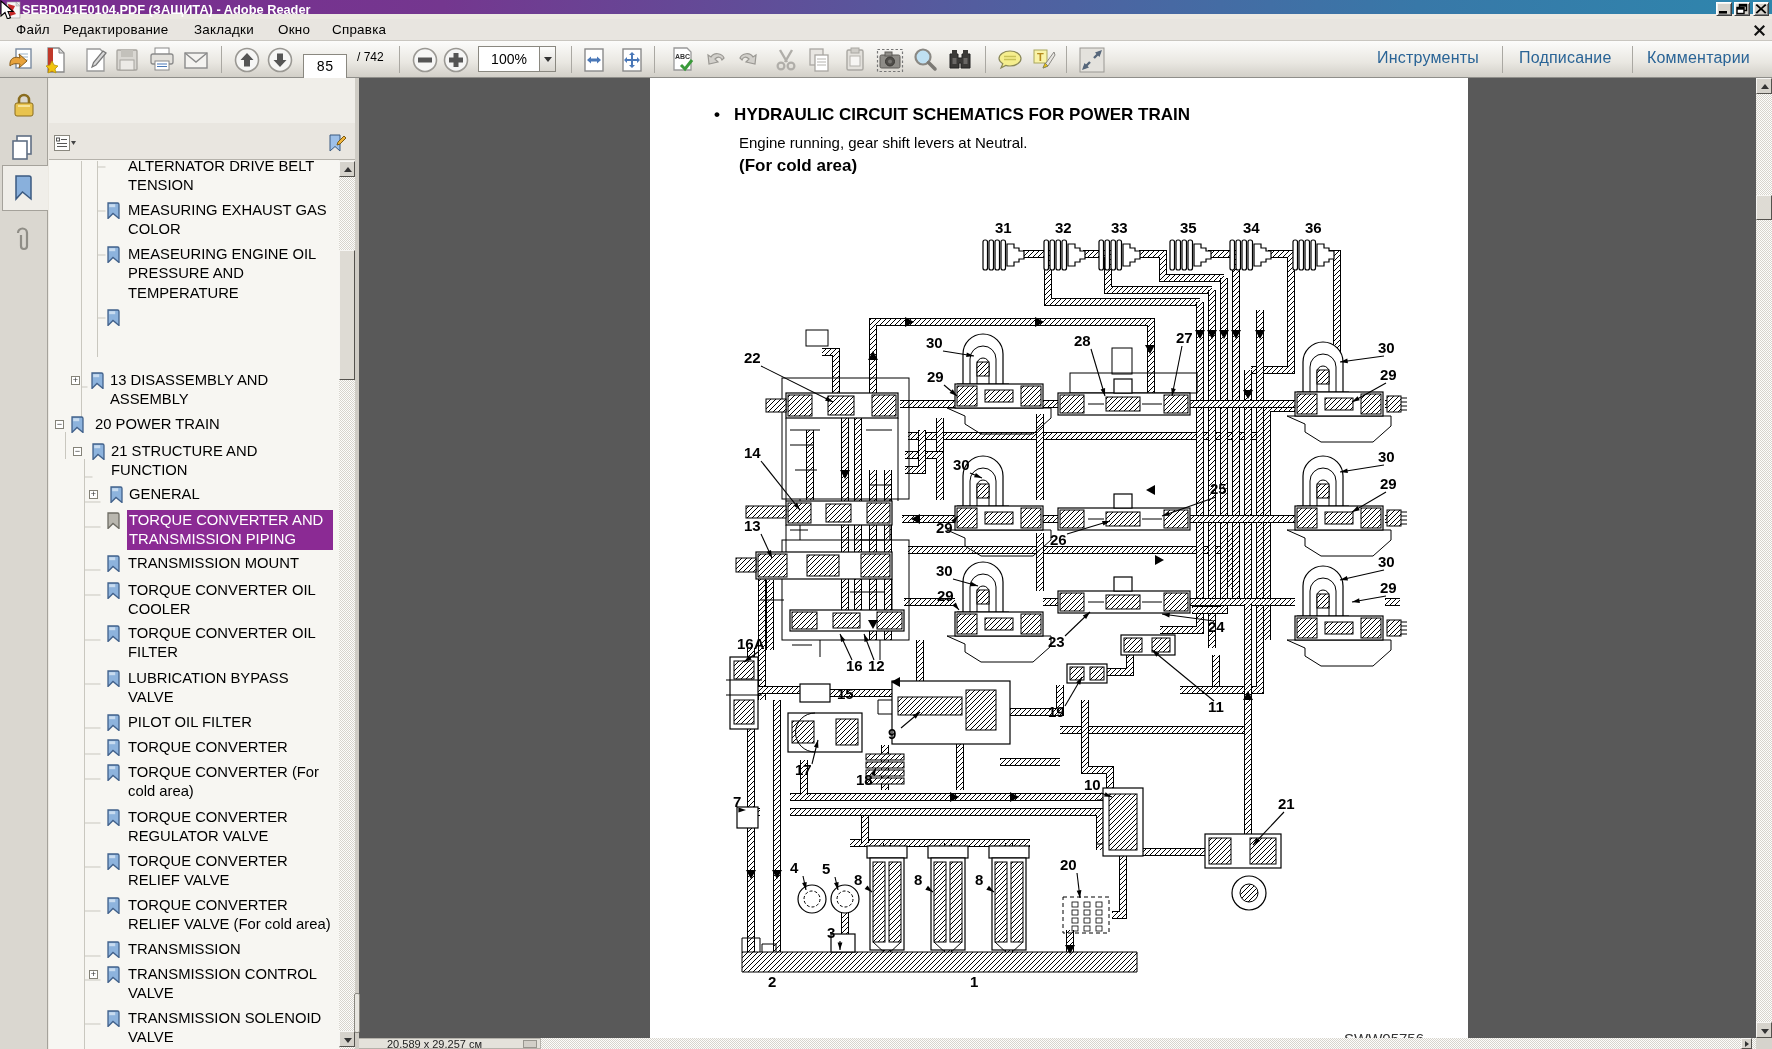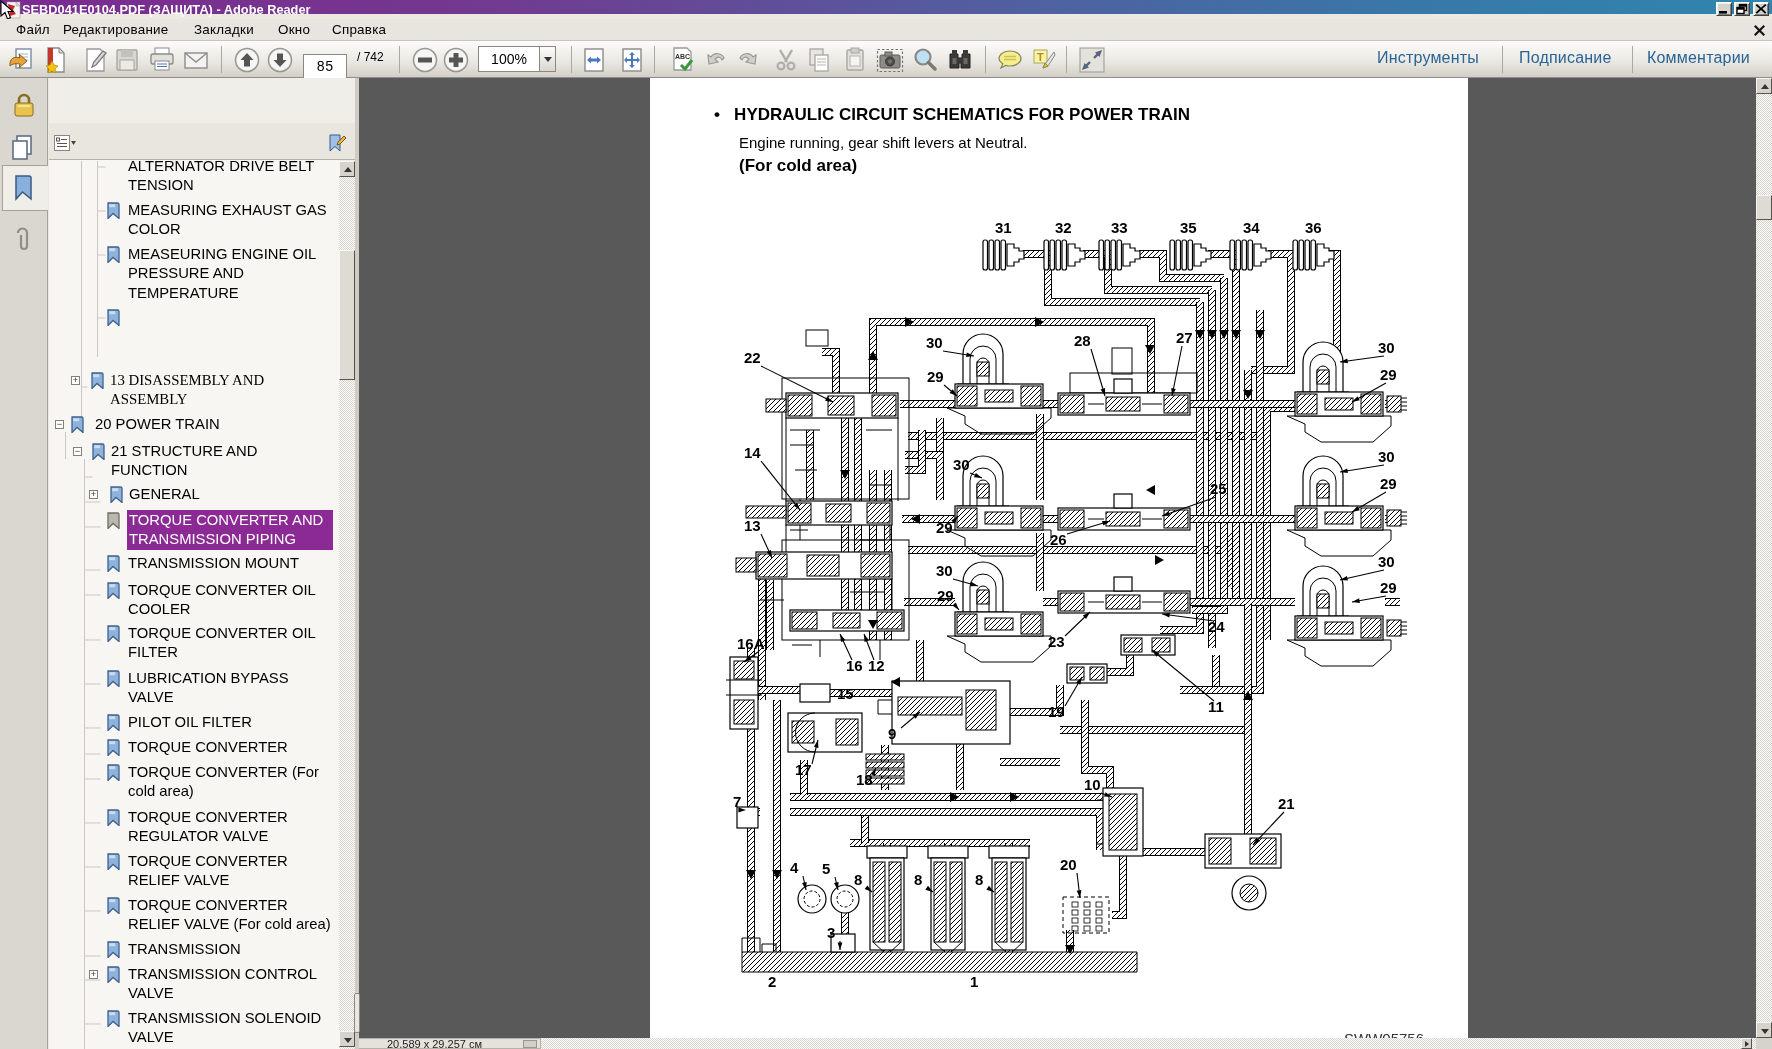--- a/index.html
+++ b/index.html
@@ -277,21 +277,21 @@
       <div class="ti" style="left:79px;top:108px;">MEASEURING ENGINE OIL
 PRESSURE AND
 TEMPERATURE</div>
       <svg class="bmi" style="left:57px;top:172px">
           <use href="#bmk"></use>
         </svg>
       <div class="pm" style="left:22px;top:239px;">+</div>
       <svg class="bmi" style="left:41px;top:235px">
           <use href="#bmk"></use>
         </svg>
-      <div class="ti" style="left:61px;top:234px;font-family:Liberation Serif, serif;">13 DISASSEMBLY AND
+      <div class="ti" style="left:61px;top:234px;">13 DISASSEMBLY AND
 ASSEMBLY</div>
       <div class="pm" style="left:6px;top:283px;">−</div>
       <svg class="bmi" style="left:21px;top:279px">
           <use href="#bmk"></use>
         </svg>
       <div class="ti" style="left:46px;top:278px;">20 POWER TRAIN</div>
       <div class="pm" style="left:24px;top:310px;">−</div>
       <svg class="bmi" style="left:42px;top:306px">
           <use href="#bmk"></use>
         </svg>

